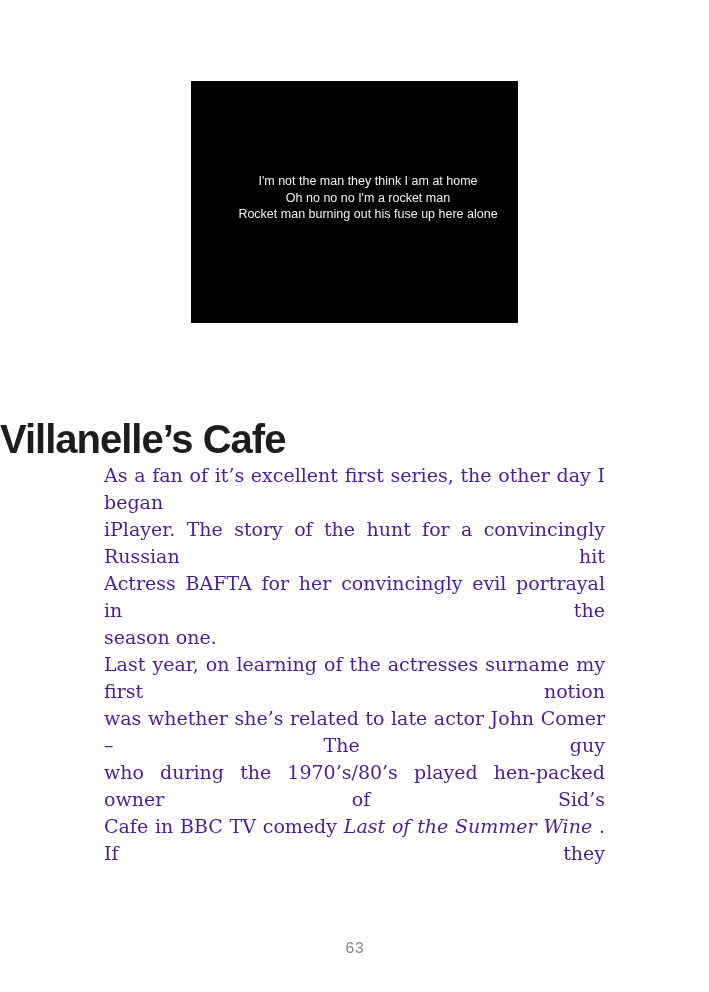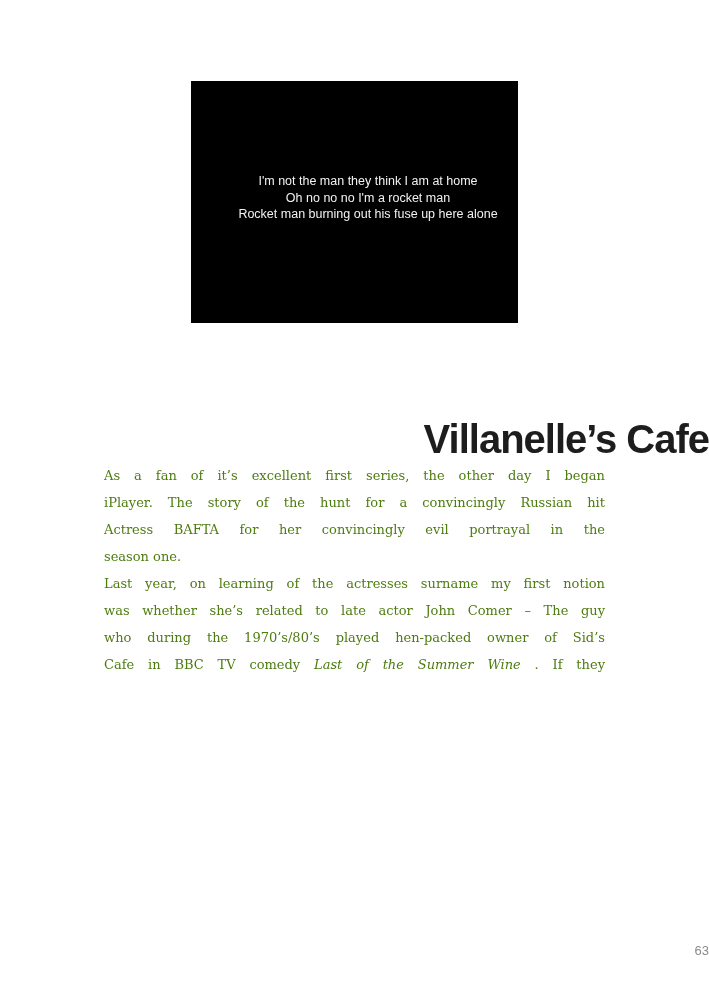--- a/index.html
+++ b/index.html
@@ -40,40 +40,39 @@
     text-align: center;
     white-space: nowrap;
   }
 
   
   .title {
     position: absolute;
     top: 390px;
     left: 0;
     right: 0;
-    text-align: right;
+    text-align: left;
     font-family: "Liberation Sans", sans-serif;
     font-weight: 700;
     font-size: 40px;
     letter-spacing: -1px;
     color: #1d1d1d;
-    margin-left: 40px;
   }
 
   
   .content {
     position: absolute;
     left: 104px;
     top: 462px;
     width: 501px;
   }
   .para {
-    font-size: 13px;
+    font-size: 19px;
     line-height: 27px;
-    color: #4d7c0f;
+    color: #4c1d95;
   }
   .para + .para {
     margin-top: 0;
   }
   .line {
     text-align: justify;
     text-align-last: justify;
   }
   .line.last {
     text-align-last: left;
@@ -81,24 +80,24 @@
   .italic {
     font-style: italic;
   }
 
   
   .page-num {
     position: absolute;
     bottom: 34px;
     left: 0;
     right: 0;
-    text-align: right;
-    font-size: 13px;
+    text-align: center;
+    font-size: 16px;
     color: #8a8a8a;
-    font-family: Liberation Sans, sans-serif;
+    font-family: Liberation Mono, monospace;
   }
 </style>
 </head>
 <body>
 
 <div class="page">
 
   <div class="figure">
     <div class="lyric-line">I'm not the man they think I am at home</div>
     <div class="lyric-line">Oh no no no I'm a rocket man</div>

